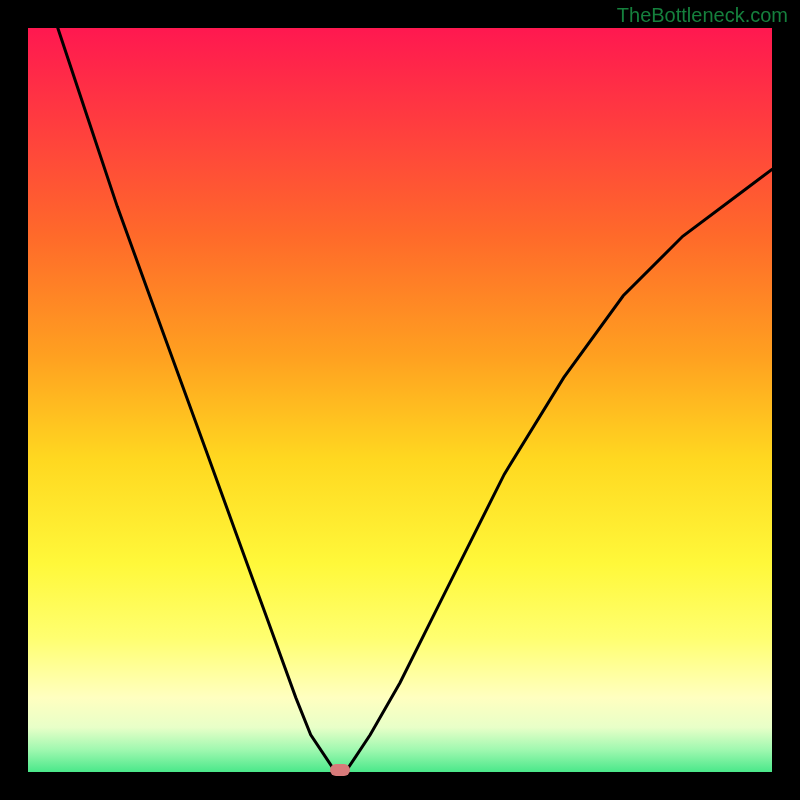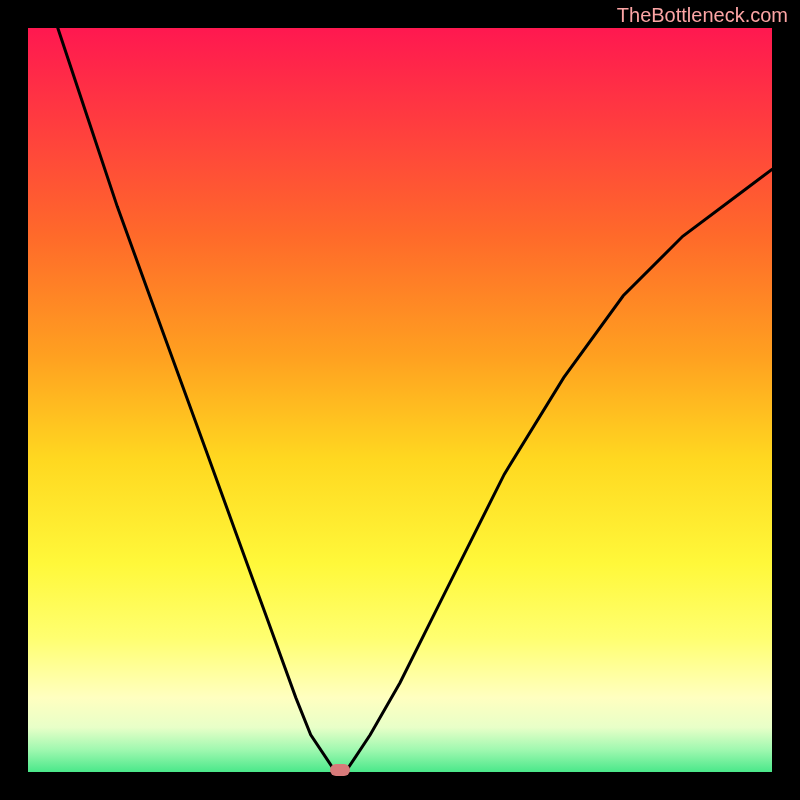--- a/index.html
+++ b/index.html
@@ -8,21 +8,21 @@
     height: 800px;
     background: #000;
     position: relative;
     overflow: hidden;
     font-family: Arial, sans-serif;
   }
   .watermark {
     position: absolute;
     top: 4px;
     right: 12px;
-    color: #fca5a5;
+    color: #15803d;
     font-size: 20px;
     font-weight: 500;
     z-index: 10;
   }
   .plot-area {
     position: absolute;
     left: 28px;
     top: 28px;
     width: 744px;
     height: 744px;

